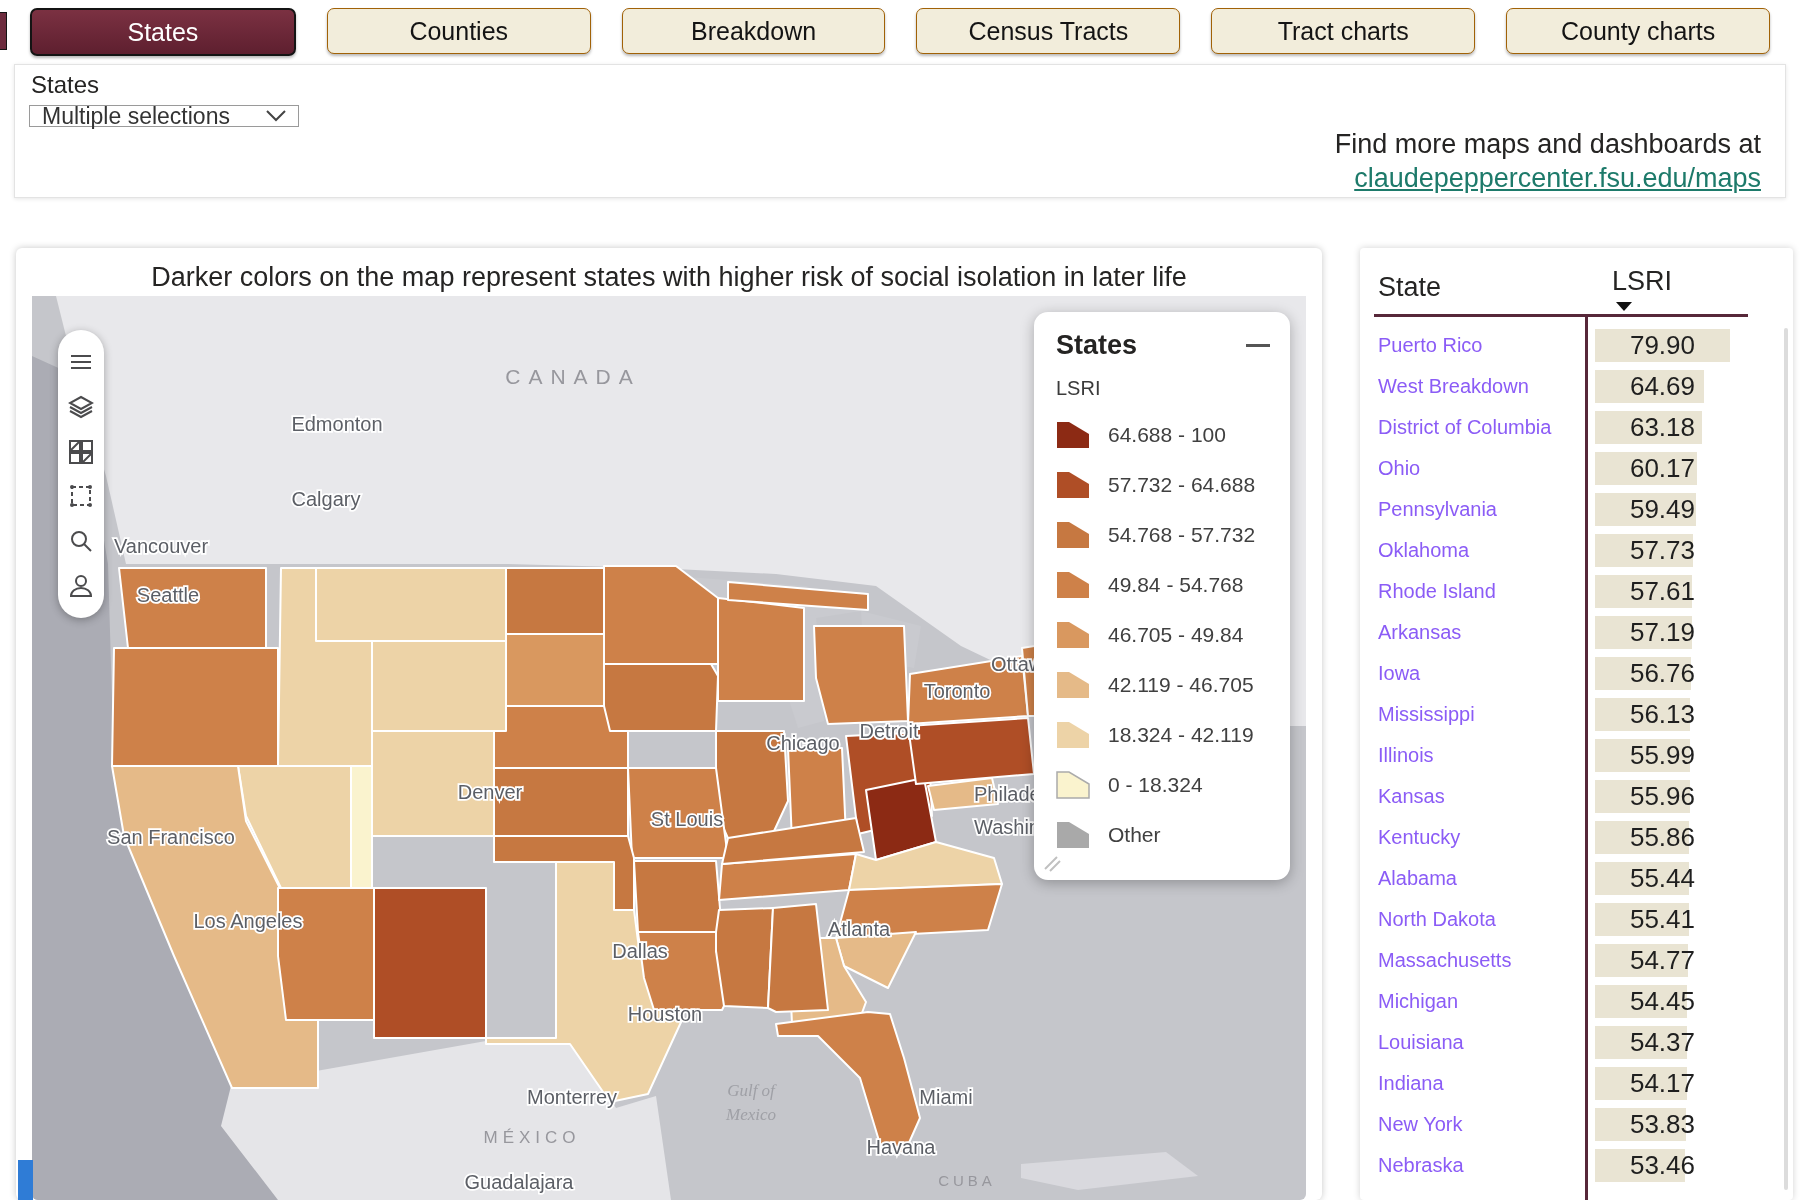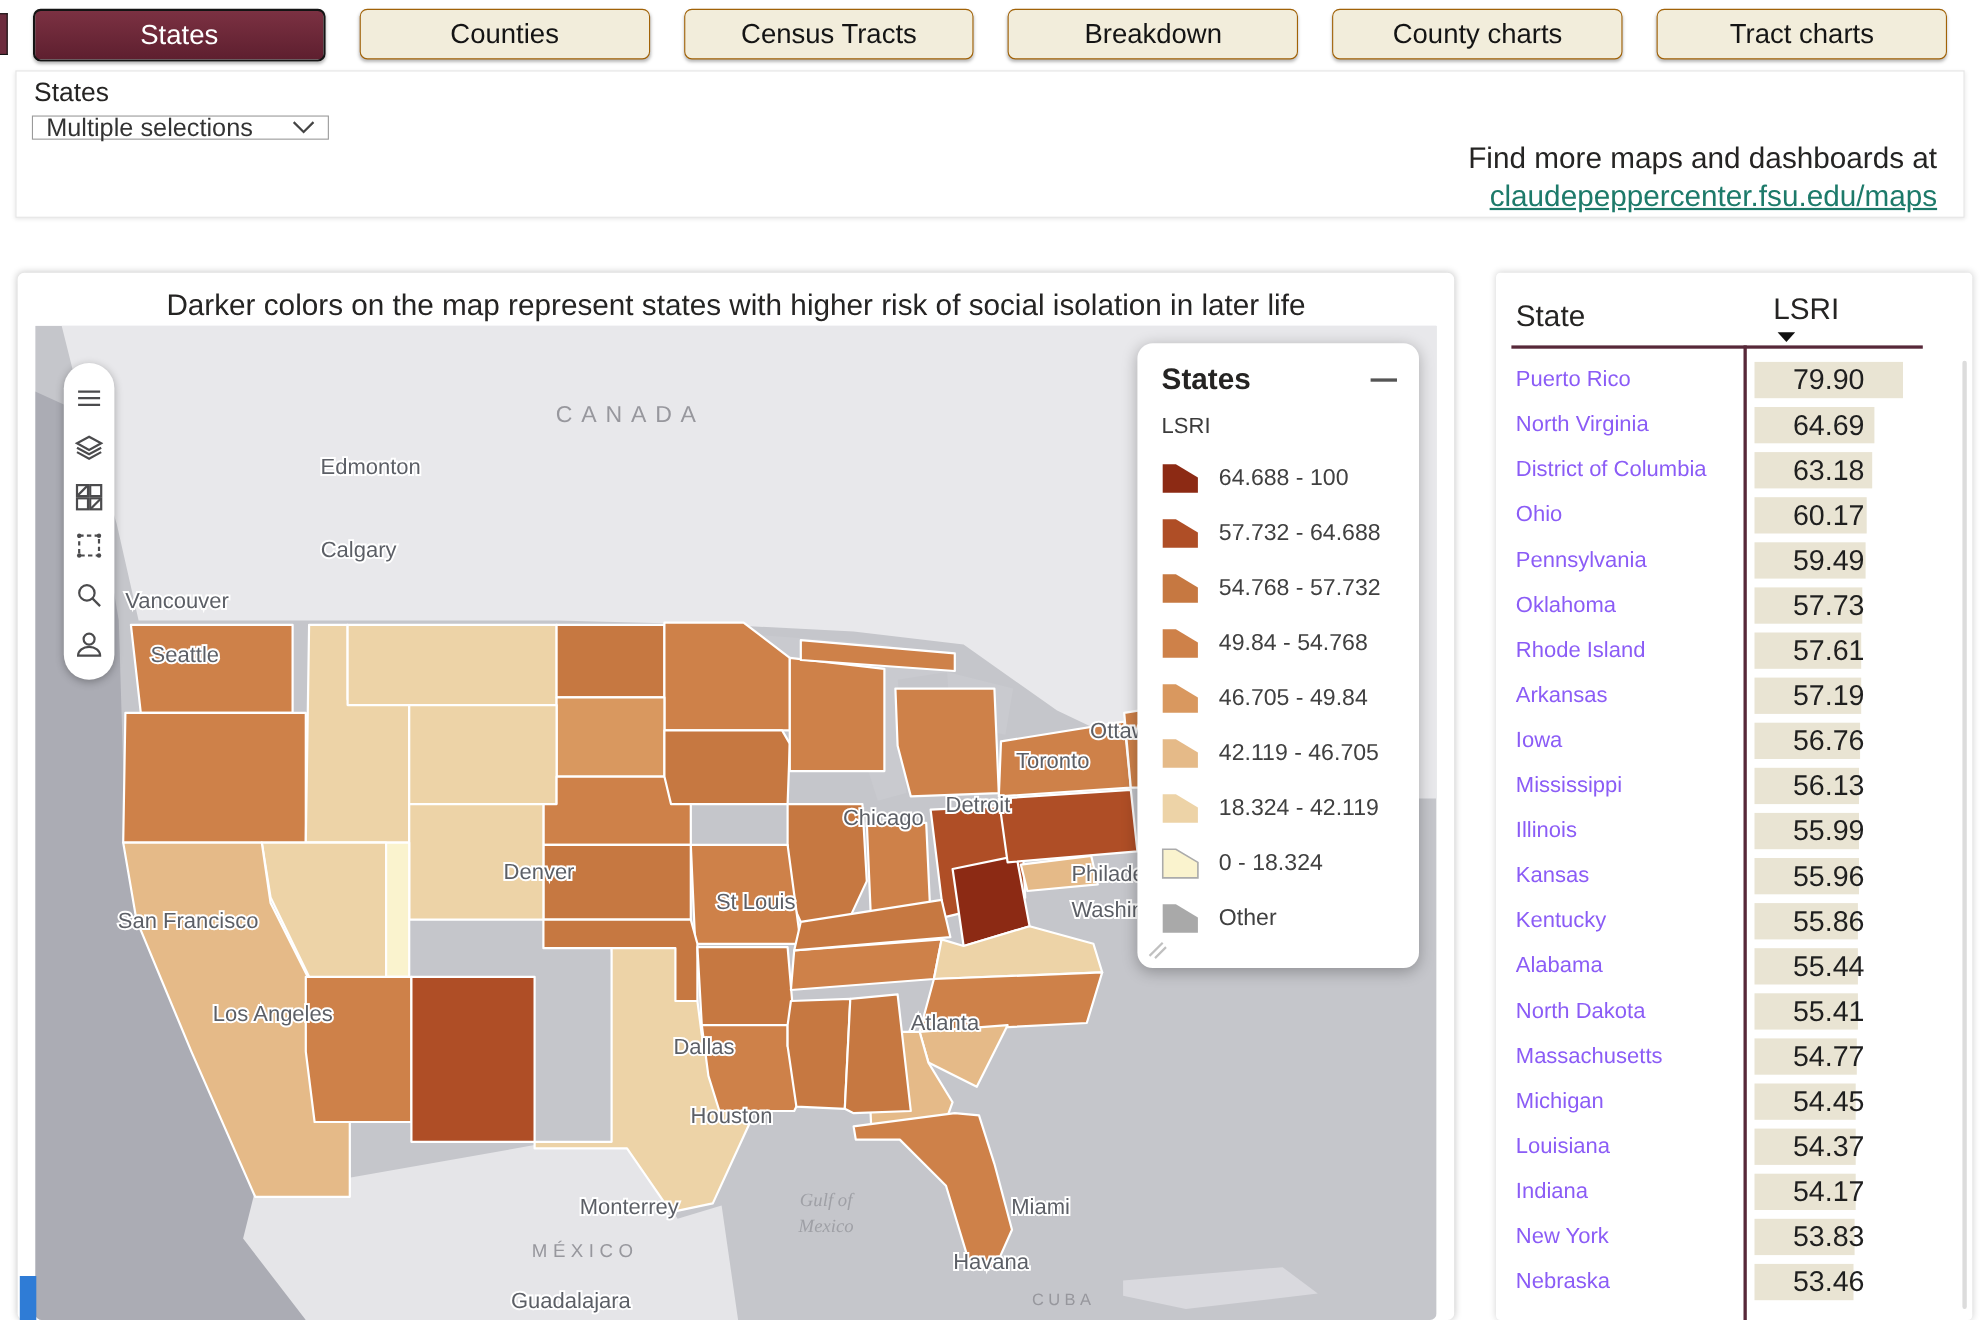--- a/index.html
+++ b/index.html
@@ -70,24 +70,24 @@
 
   .blue-accent{position:absolute;left:18px;top:1160px;width:15px;height:40px;background:#2F7CD6}
 </style>
 </head>
 <body>
 
 <div class="edge-sliver"></div>
 <div class="tabbar">
     <div class="tab active">States</div>
     <div class="tab">Counties</div>
+    <div class="tab">Breakdown</div>
     <div class="tab">Census Tracts</div>
-    <div class="tab">Breakdown</div>
+    <div class="tab">Tract charts</div>
     <div class="tab">County charts</div>
-    <div class="tab">Tract charts</div>
   </div>
 
 <div class="filter-card">
   <div class="filter-label">States</div>
   <div class="dropdown">
     <span>Multiple selections</span>
     <svg width="20" height="12" viewBox="0 0 20 12">
         <polyline points="1,1 10,10 19,1" fill="none" stroke="#444" stroke-width="2"></polyline>
       </svg>
   </div>
@@ -305,21 +305,21 @@
   <div class="sort-arrow"></div>
   <div class="hdr-line"></div>
   <div class="col-divider"></div>
   <div class="rows" id="tablerows">
       <div class="trow">
         <span class="state">Puerto Rico</span>
         <span class="bar" style="width:135px"></span>
         <span class="val">79.90</span>
       </div>
       <div class="trow">
-        <span class="state">North Virginia</span>
+        <span class="state">West Breakdown</span>
         <span class="bar" style="width:109px"></span>
         <span class="val">64.69</span>
       </div>
       <div class="trow">
         <span class="state">District of Columbia</span>
         <span class="bar" style="width:107px"></span>
         <span class="val">63.18</span>
       </div>
       <div class="trow">
         <span class="state">Ohio</span>

